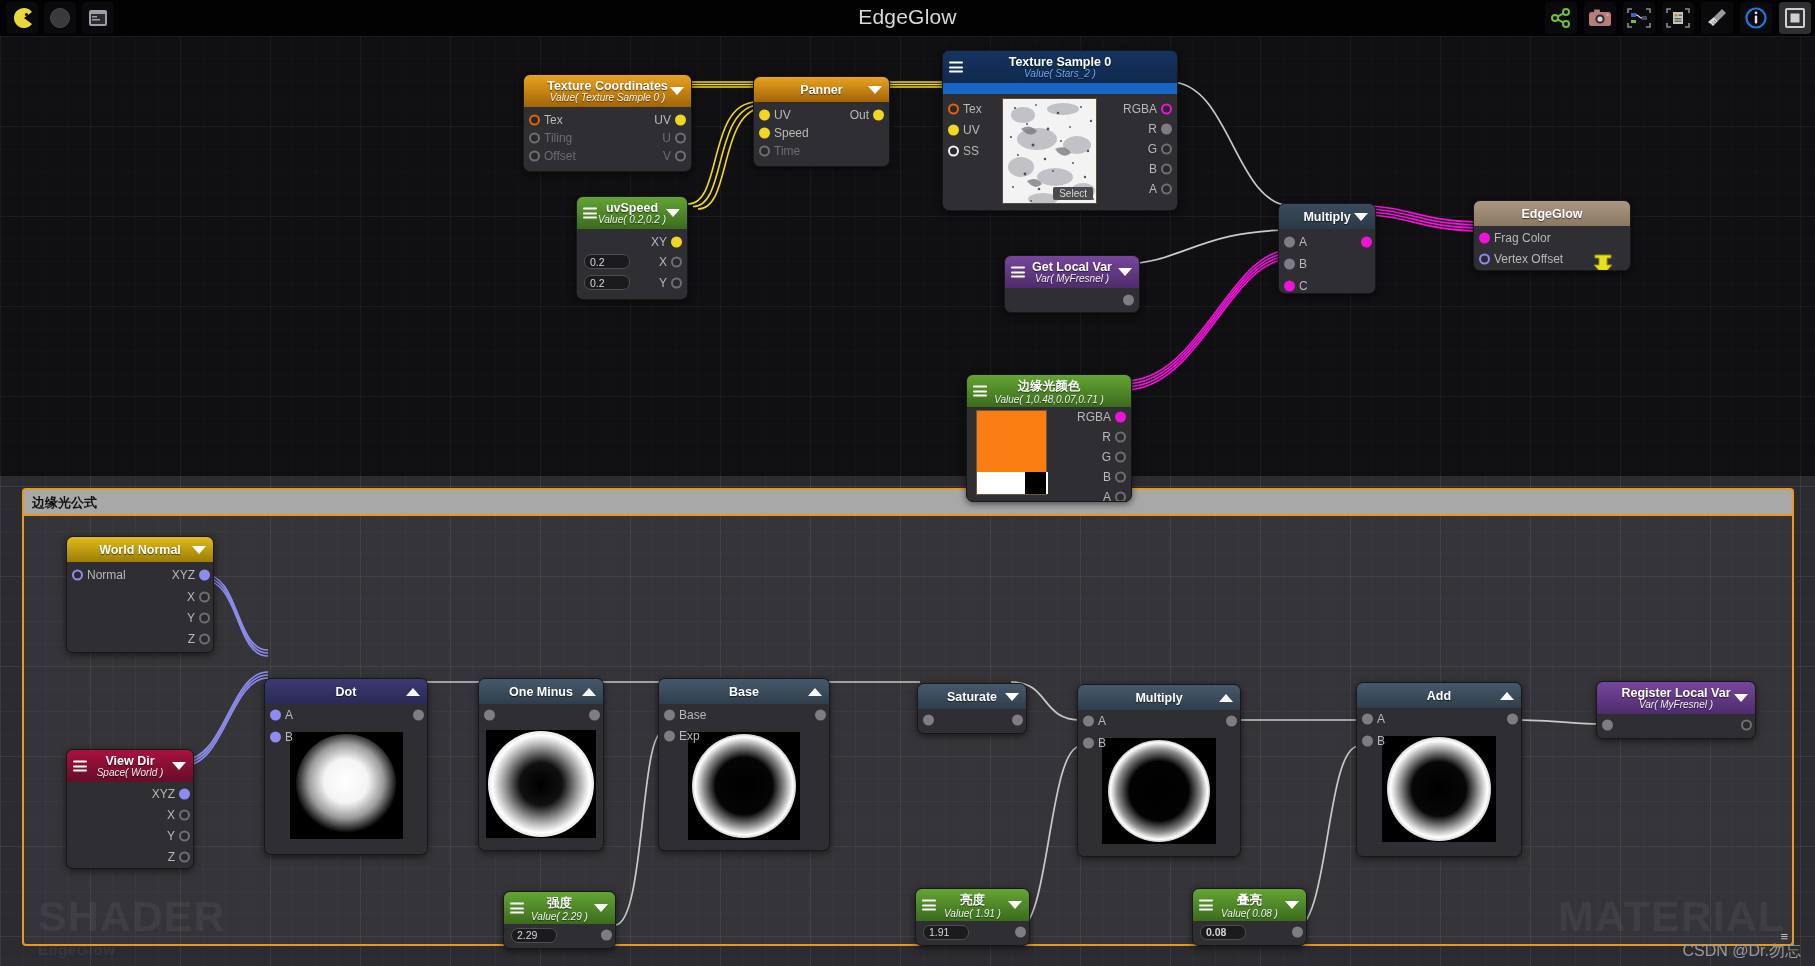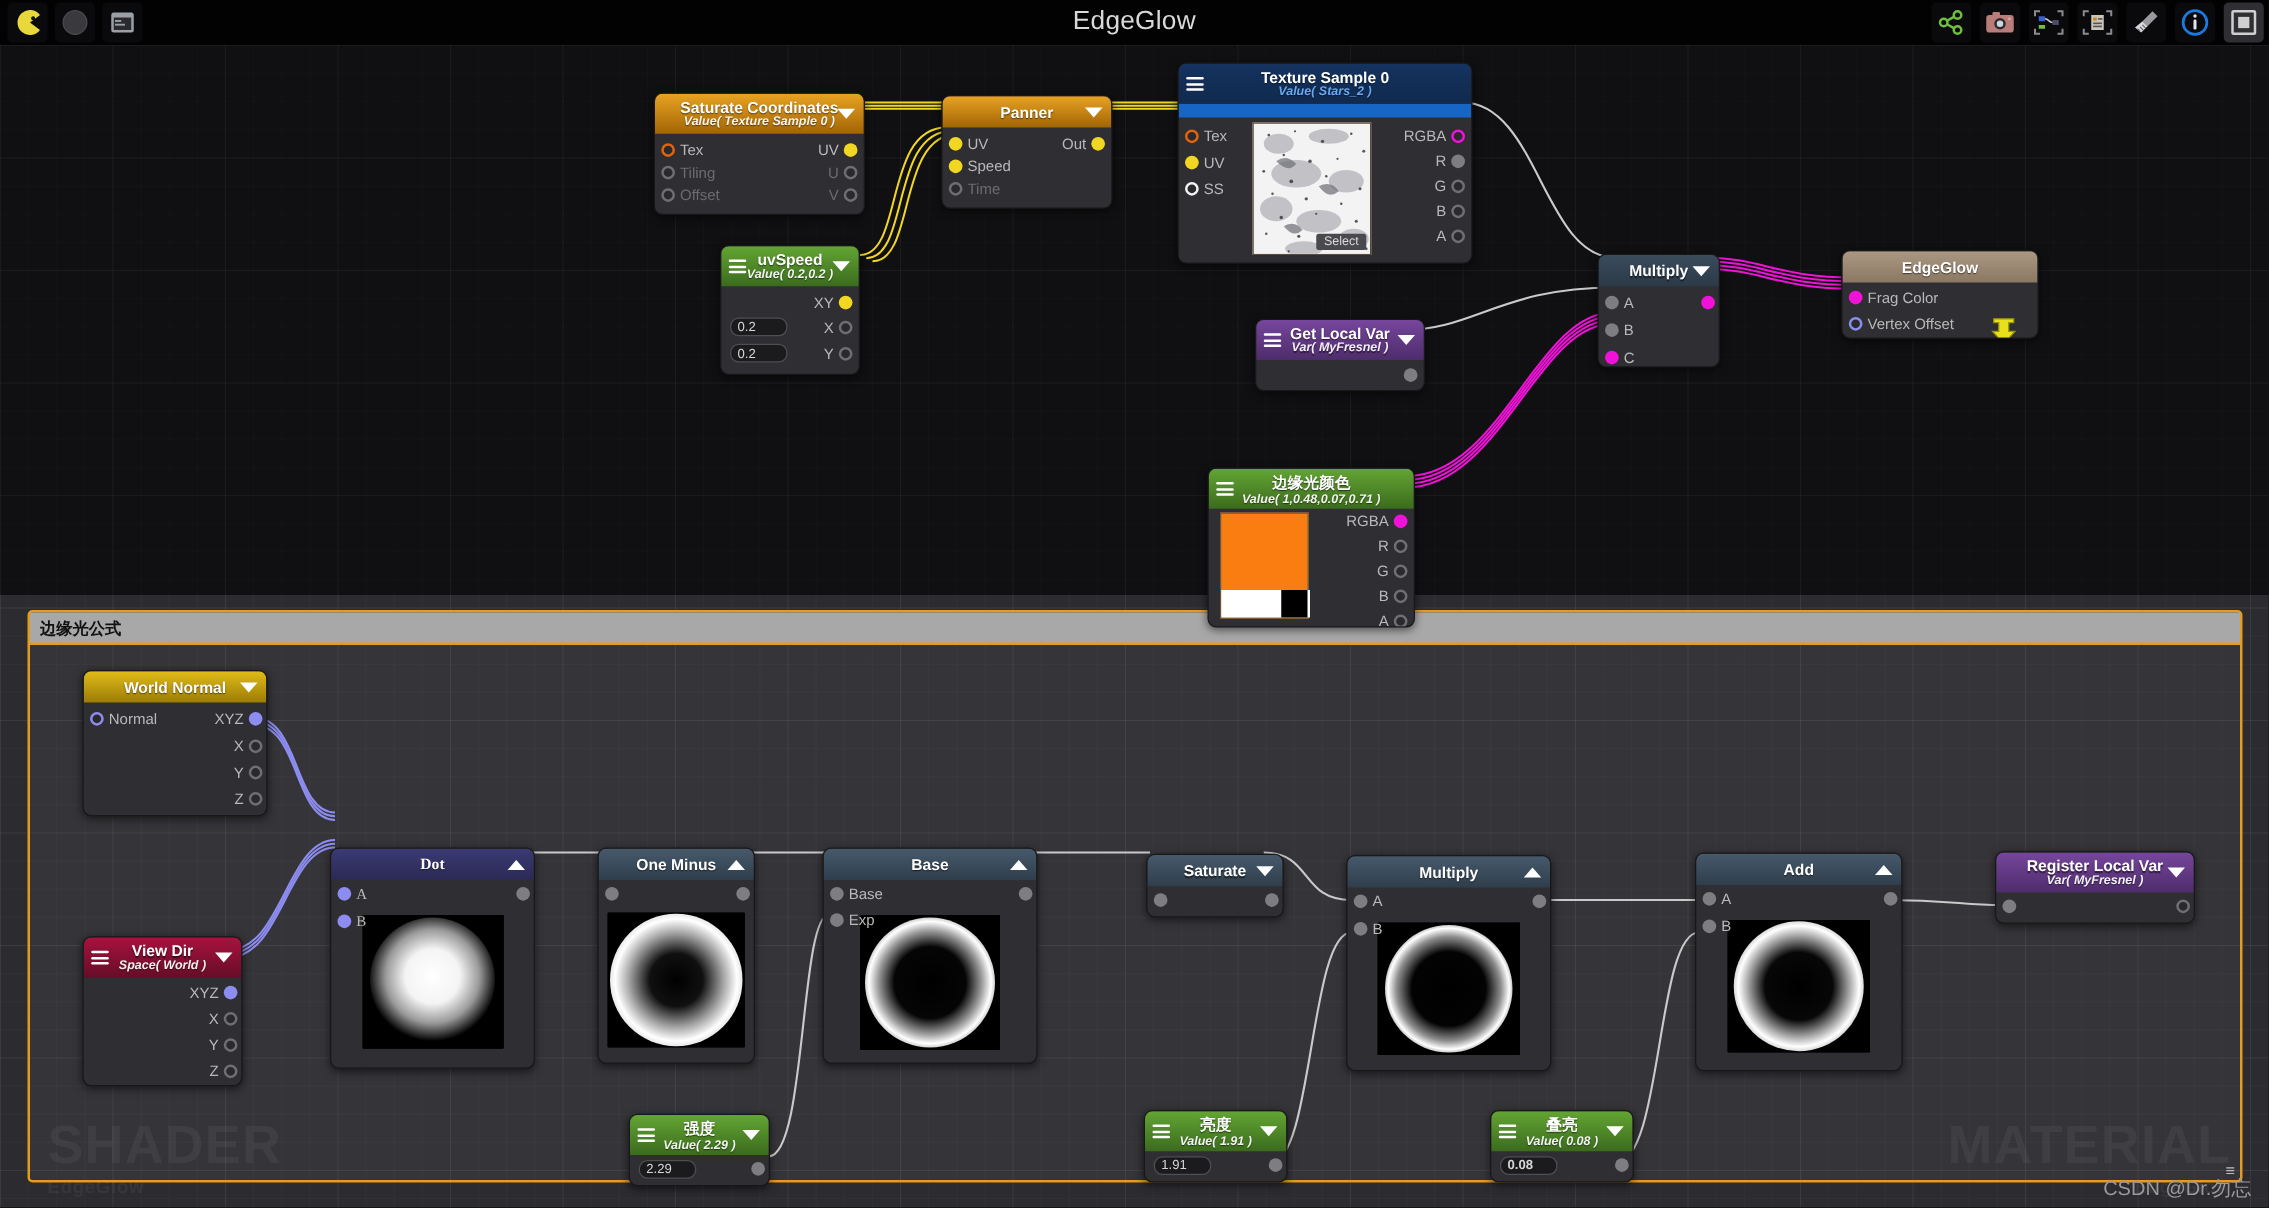--- a/index.html
+++ b/index.html
@@ -76,21 +76,21 @@
     position:absolute; border-radius:7px; background:#2e2e33;
     border:1px solid #18181b; box-shadow:0 2px 7px rgba(0,0,0,.55);
     overflow:hidden; z-index:20;
   }
   .node .hd{
     position:relative; height:25px; display:flex; align-items:center; justify-content:center;
     color:#fff; font-size:12.5px; font-weight:bold; text-shadow:0 1px 1px rgba(0,0,0,.6);
     padding:0 4px;
   }
   .node .hd.two{ height:32px; flex-direction:column; justify-content:center; gap:0;}
-  .node .hd .sub{ font-size:10px; font-style:italic; font-weight:bold; opacity:.92; margin-top:-1px;}
+  .node .hd .sub{ font-size:10px; font-style:italic; font-weight:normal; opacity:.92; margin-top:-1px;}
   .node .hd .burger{
     position:absolute; left:6px; top:50%; transform:translateY(-50%);
     width:14px; height:11px; display:flex; flex-direction:column; justify-content:space-between;
   }
   .node .hd .burger i{ display:block; height:2px; background:#fff; border-radius:1px;}
   .caret{
     position:absolute; right:7px; top:50%; transform:translateY(-50%);
     width:0;height:0;border-left:7px solid transparent;border-right:7px solid transparent;
     border-top:8px solid #fff;
   }
@@ -327,21 +327,21 @@
 
     <path d="M1229,684 C1280,684 1288,684 1359,684" stroke="#c9c9c9" stroke-width="1.7" fill="none"></path>
 
     <path d="M1293,894 C1330,894 1325,710 1359,710" stroke="#c9c9c9" stroke-width="1.7" fill="none"></path>
 
     <path d="M1508,684 C1560,684 1570,688 1601,688" stroke="#c9c9c9" stroke-width="1.7" fill="none"></path>
   </svg>
 
   <div class="node" style="left:523px; top:38px; width:169px;">
     <div class="hd two h-orange">
-      <span>Saturate Coordinates</span>
+      <span>Texture Coordinates</span>
       <span class="sub">Value( Texture Sample 0 )</span>
       <span class="caret"></span>
     </div>
     <div class="body">
       <div class="row">
         <span class="port left p-orange"></span>
         <span class="lbl">Tex</span>
         <span class="rlbl">UV</span>
         <span class="port right p-yellow"></span>
       </div>
@@ -659,21 +659,21 @@
         <span class="rlbl">Y</span>
         <span class="port right p-empty"></span>
       </div>
       <div class="row" style="position:absolute;left:0;top:66px;width:128px;">
         <span class="rlbl">Z</span>
         <span class="port right p-empty"></span>
       </div>
     </div>
   </div>
 
-  <div class="node" style="left:264px; top:642px; width:164px;font-family:Liberation Serif, serif;">
+  <div class="node" style="left:264px; top:642px; width:164px;">
     <div class="hd h-navy">
       <span>Dot</span>
       <span class="caret up"></span>
     </div>
     <div class="body" style="height:150px;">
       <div class="row" style="position:absolute;left:0;top:2px;width:164px;">
         <span class="port left p-blue"></span>
         <span class="lbl">A</span>
         <span class="port right p-gray"></span>
       </div>

